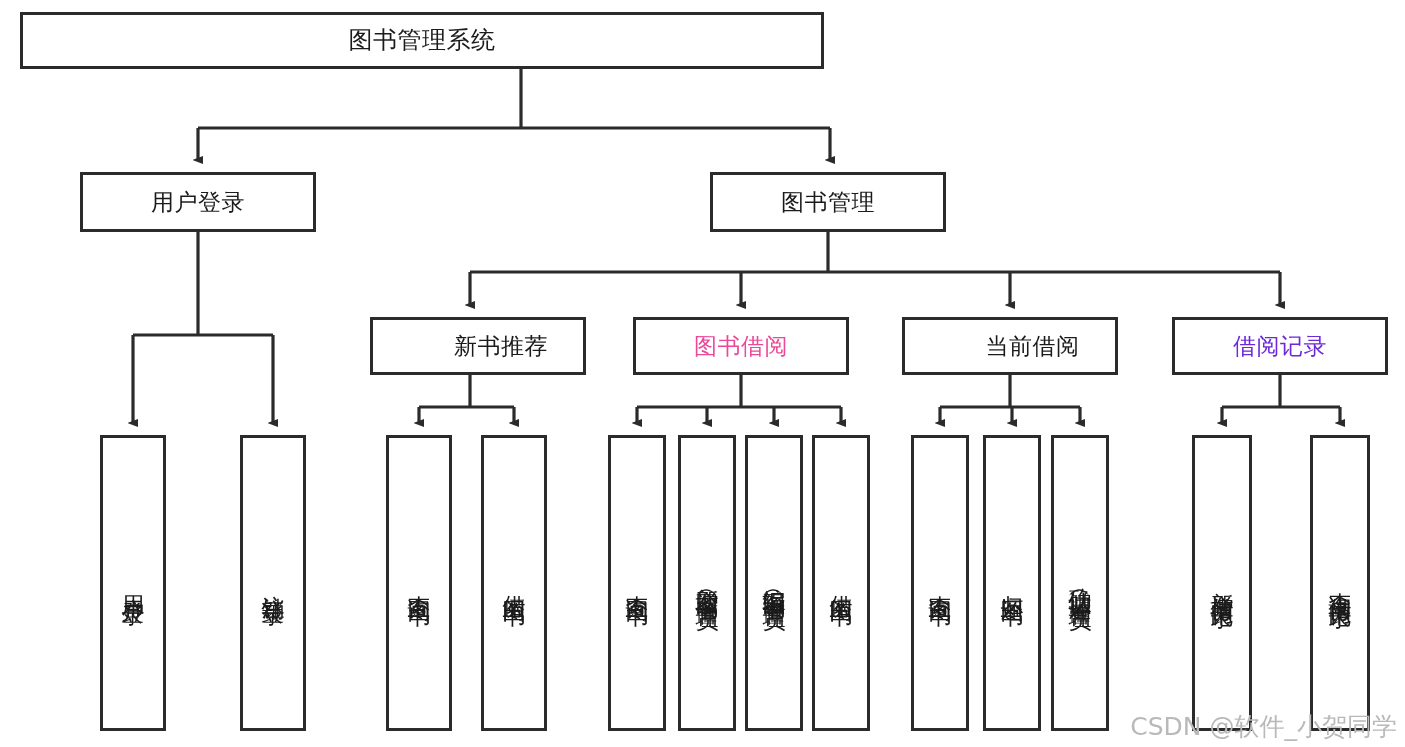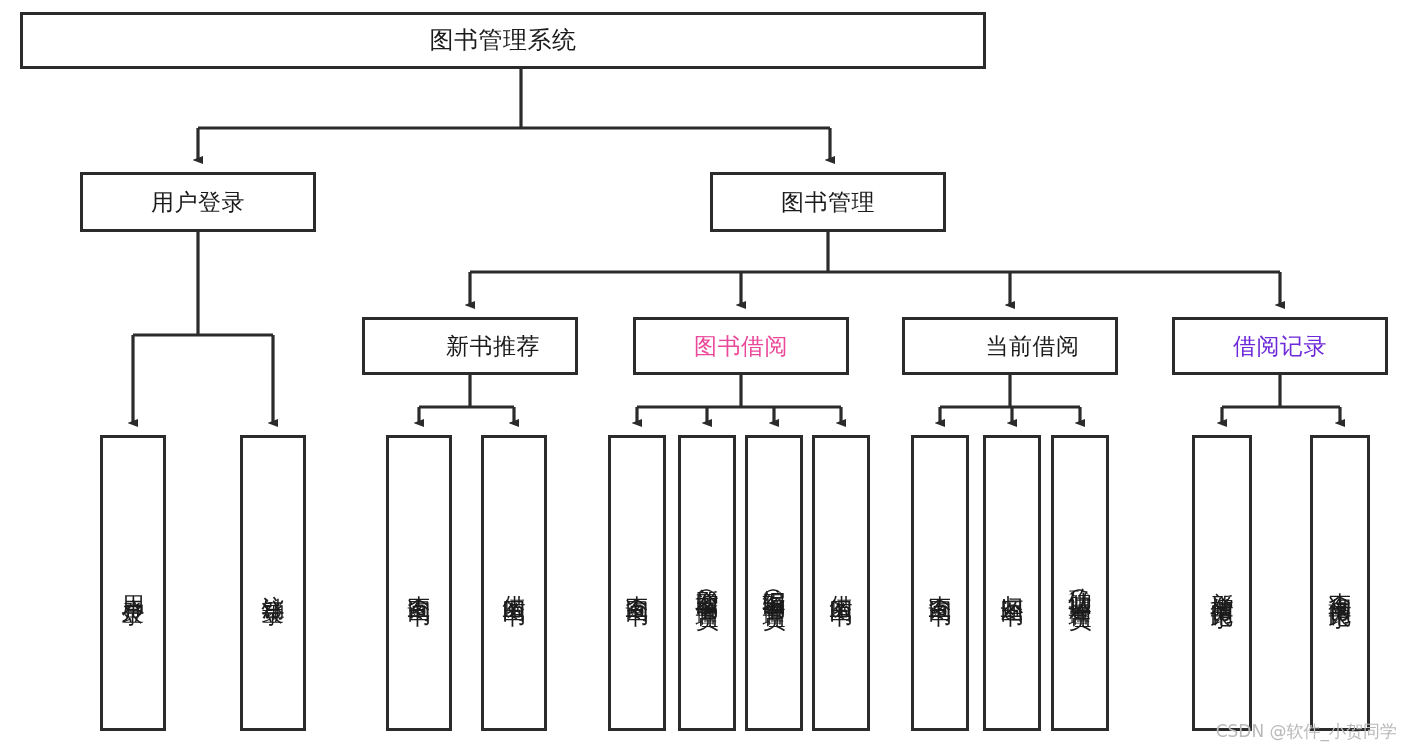--- a/index.html
+++ b/index.html
@@ -62,21 +62,21 @@
     text-orientation: upright;
     font-size: 23px;
     line-height: 1.0;
     letter-spacing: 3px;
     white-space: nowrap;
   }
   .watermark {
     position: absolute;
     right: 8px;
     bottom: 4px;
-    font-size: 17px;
+    font-size: 25px;
     color: #b9b9b9;
     white-space: nowrap;
     user-select: none;
   }
 </style>
 </head>
 <body style="background: rgb(255, 255, 255);">
 
 <div id="diagram-root">
 
@@ -123,32 +123,32 @@
       <path d="M1012,407 L1012,423" marker-end="url(#arrow)"></path>
       <path d="M1080,407 L1080,423" marker-end="url(#arrow)"></path>
 
       <path d="M1280,375 L1280,407"></path>
       <path d="M1222,407 L1340,407"></path>
       <path d="M1222,407 L1222,423" marker-end="url(#arrow)"></path>
       <path d="M1340,407 L1340,423" marker-end="url(#arrow)"></path>
     </g>
   </svg>
 
-  <div class="node horiz root" style="left: 20px; top: 12px; width: 966px; height: 57px; border-color: rgb(43, 43, 43); background: rgb(255, 255, 255); color: rgb(27, 27, 27);">
+  <div class="node horiz root" style="left: 20px; top: 12px; width: 804px; height: 57px; border-color: rgb(43, 43, 43); background: rgb(255, 255, 255); color: rgb(27, 27, 27);">
     <span class="label">图书管理系统</span>
   </div>
 
   <div class="node horiz" style="left: 80px; top: 172px; width: 236px; height: 60px; border-color: rgb(43, 43, 43); background: rgb(255, 255, 255); color: rgb(27, 27, 27);">
     <span class="label">用户登录</span>
   </div>
   <div class="node horiz" style="left: 710px; top: 172px; width: 236px; height: 60px; border-color: rgb(43, 43, 43); background: rgb(255, 255, 255); color: rgb(27, 27, 27); justify-content: center;">
     <span class="label">图书管理</span>
   </div>
 
-  <div class="node horiz" style="left: 362px; top: 317px; width: 216px; height: 58px; border-color: rgb(43, 43, 43); background: rgb(255, 255, 255); color: rgb(27, 27, 27); padding-left: 46px;">
+  <div class="node horiz" style="left: 370px; top: 317px; width: 216px; height: 58px; border-color: rgb(43, 43, 43); background: rgb(255, 255, 255); color: rgb(27, 27, 27); padding-left: 46px;">
     <span class="label">新书推荐</span>
   </div>
   <div class="node horiz" style="left: 633px; top: 317px; width: 216px; height: 58px; border-color: rgb(43, 43, 43); background: rgb(255, 255, 255); color: #ec4899;">
     <span class="label">图书借阅</span>
   </div>
   <div class="node horiz" style="left: 902px; top: 317px; width: 216px; height: 58px; border-color: rgb(43, 43, 43); background: rgb(255, 255, 255); color: rgb(27, 27, 27); padding-left: 45px;">
     <span class="label">当前借阅</span>
   </div>
   <div class="node horiz" style="left: 1172px; top: 317px; width: 216px; height: 58px; border-color: rgb(43, 43, 43); background: rgb(255, 255, 255); color: #6d28d9;">
     <span class="label">借阅记录</span>

